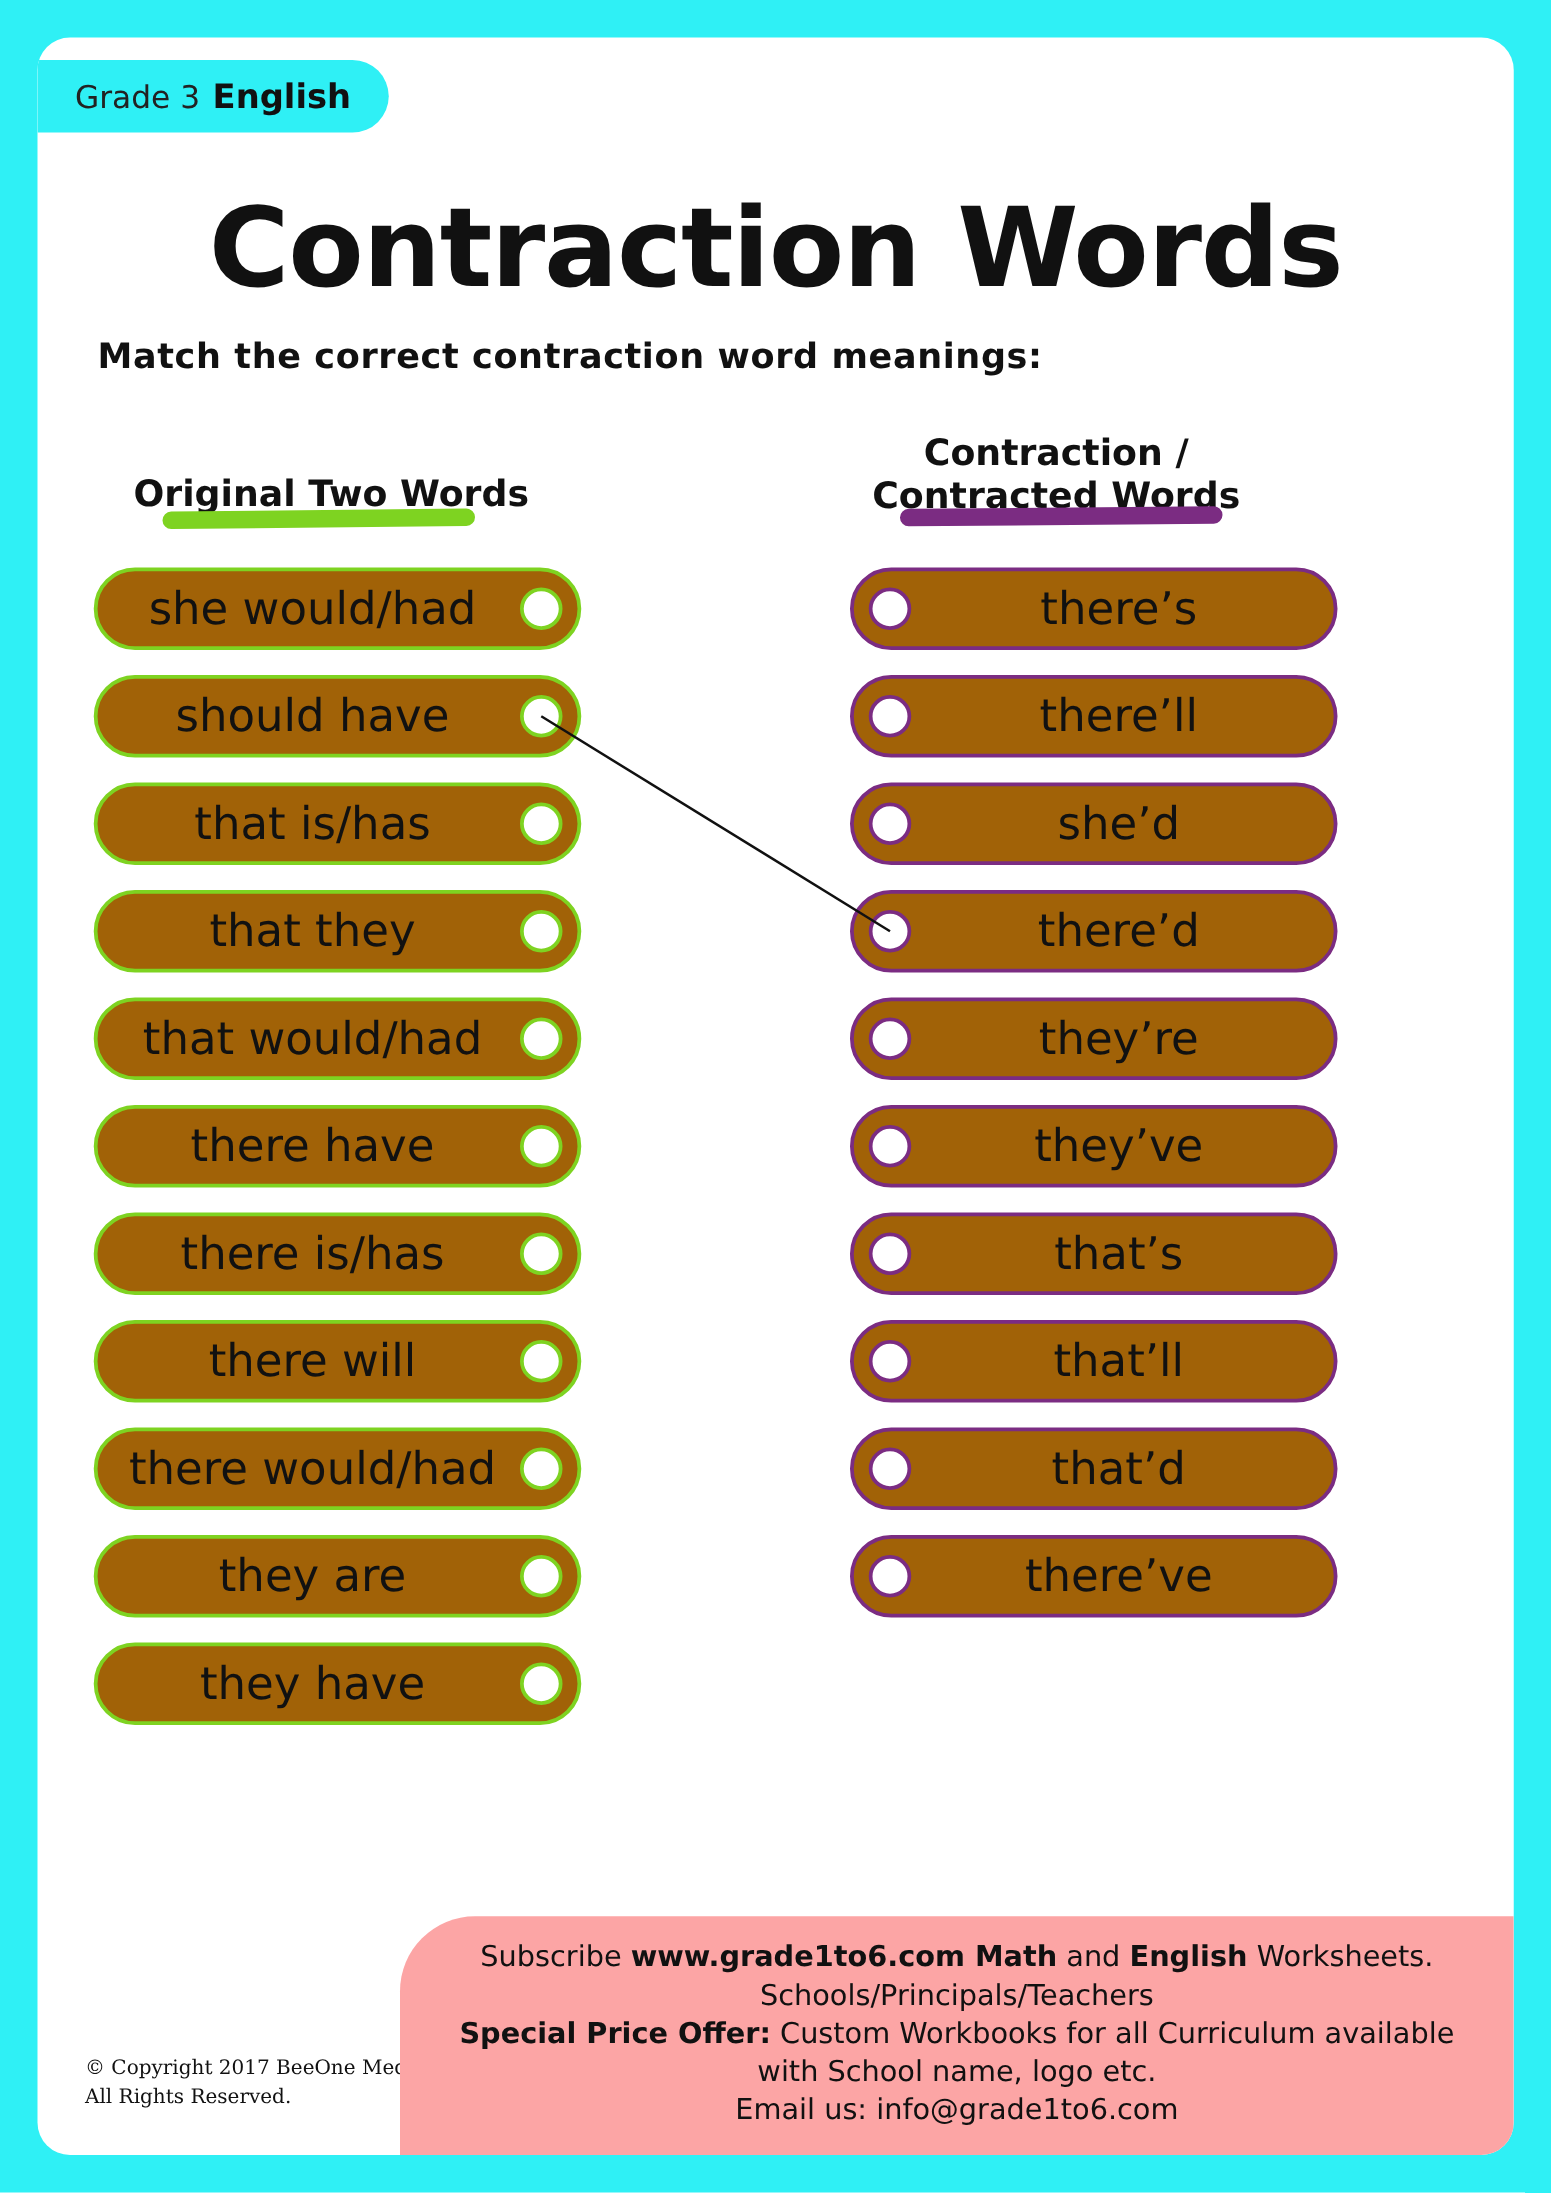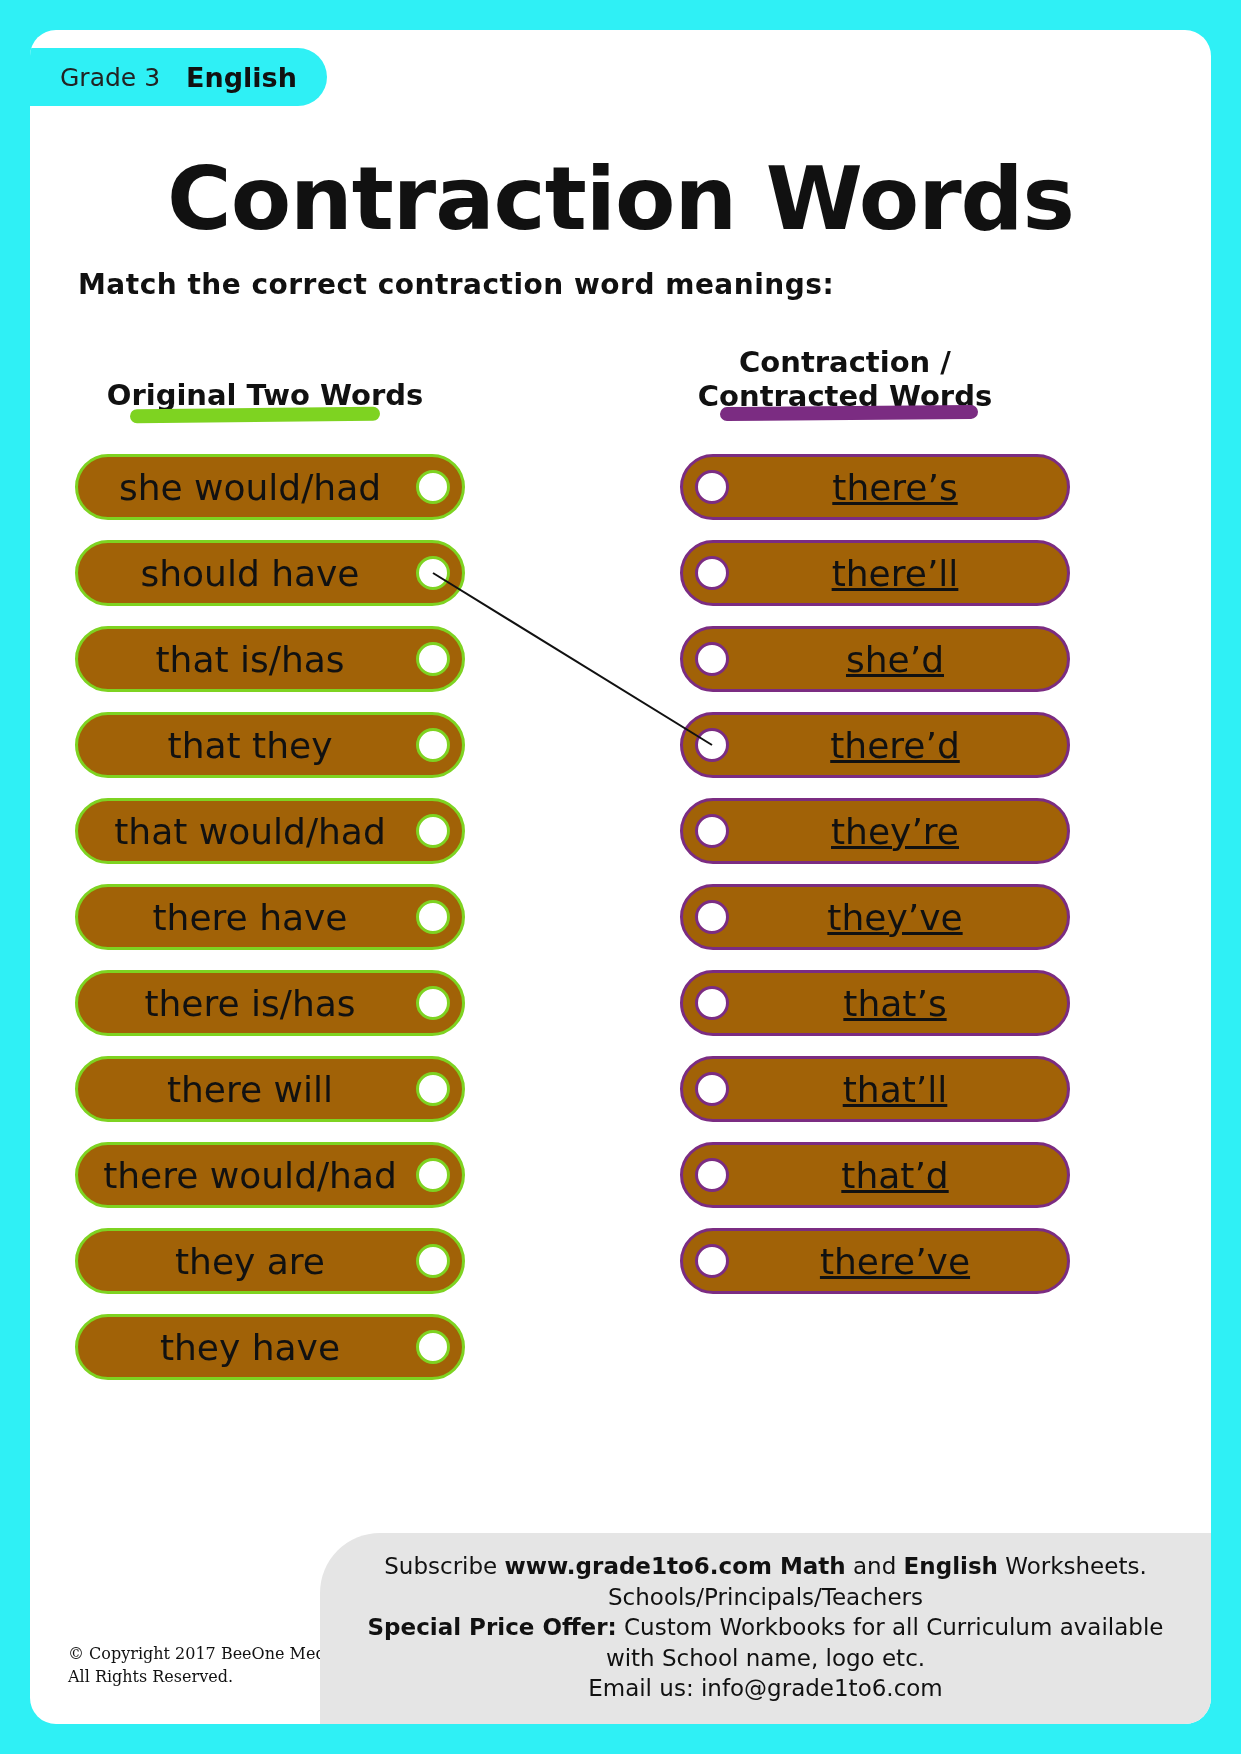--- a/index.html
+++ b/index.html
@@ -29,21 +29,21 @@
     position: absolute;
     left: 0;
     top: 18px;
     height: 58px;
     padding: 0 30px 0 30px;
     background: #2ff0f5;
     border-top-right-radius: 30px;
     border-bottom-right-radius: 30px;
     display: flex;
     align-items: center;
-    gap: 26px;
+    gap: 10px;
   }
   .grade-text {
     font-size: 25px;
     color: #222;
     font-family: "DejaVu Sans", sans-serif;
   }
   .subject-text {
     font-size: 27px;
     font-weight: bold;
     color: #111;
@@ -130,21 +130,20 @@
     font-size: 36px;
     color: #111;
   }
   .pill.left {
     border: 3px solid #7ed321;
     padding-right: 40px;
   }
   .pill.right {
     border: 3px solid #7b2c82;
     padding-left: 40px;
-    text-decoration: underline;
   }
   .dot {
     position: absolute;
     width: 28px;
     height: 28px;
     border-radius: 50%;
     background: #fff;
     top: 50%;
     transform: translateY(-50%);
   }
@@ -164,21 +163,21 @@
     width: 1181px;
     height: 1694px;
     pointer-events: none;
   }
   
   .footer {
     position: absolute;
     left: 290px;
     bottom: 0;
     width: 891px;
-    background: #e5e5e5;
+    background: #fca5a5;
     border-top-left-radius: 60px;
     padding: 18px 26px 20px 26px;
     box-sizing: border-box;
     text-align: center;
     font-size: 23px;
     color: #111;
     line-height: 1.33;
   }
   .footer b { font-weight: bold; }
   .copyright {

